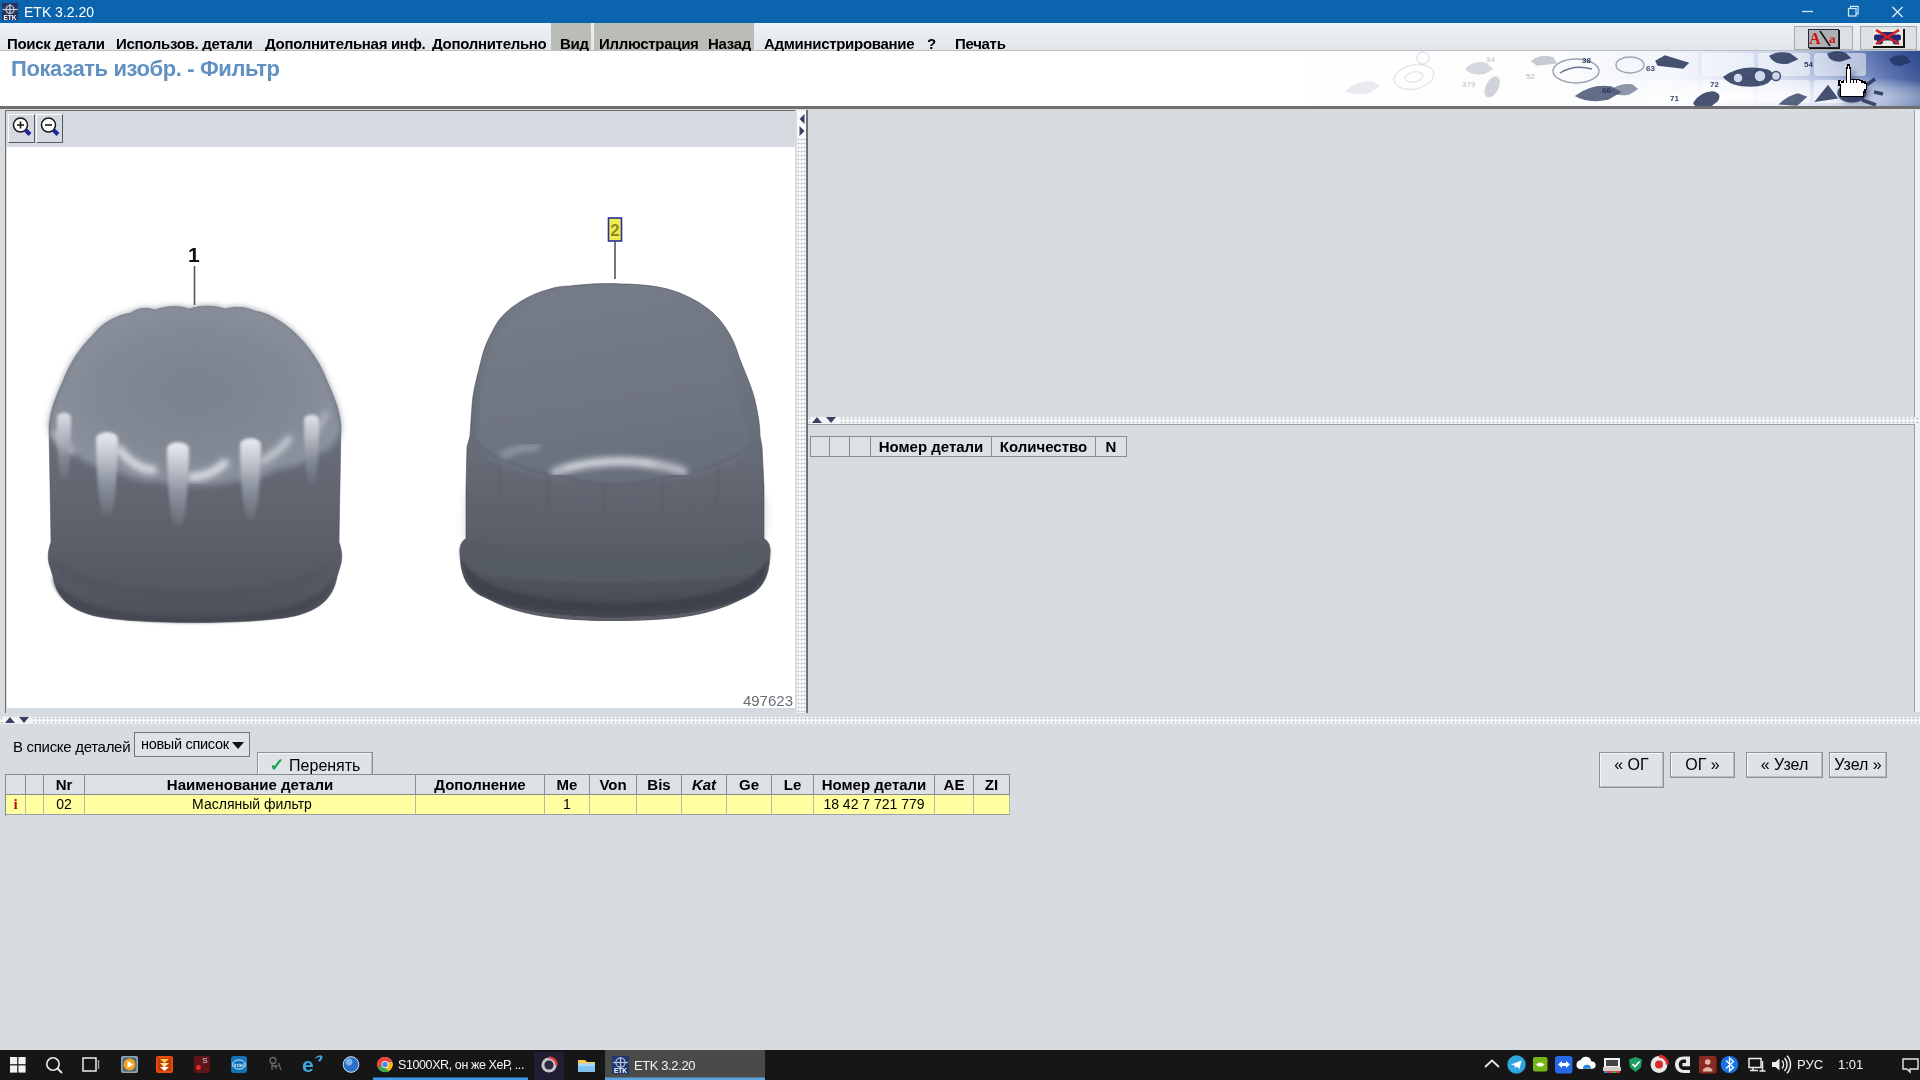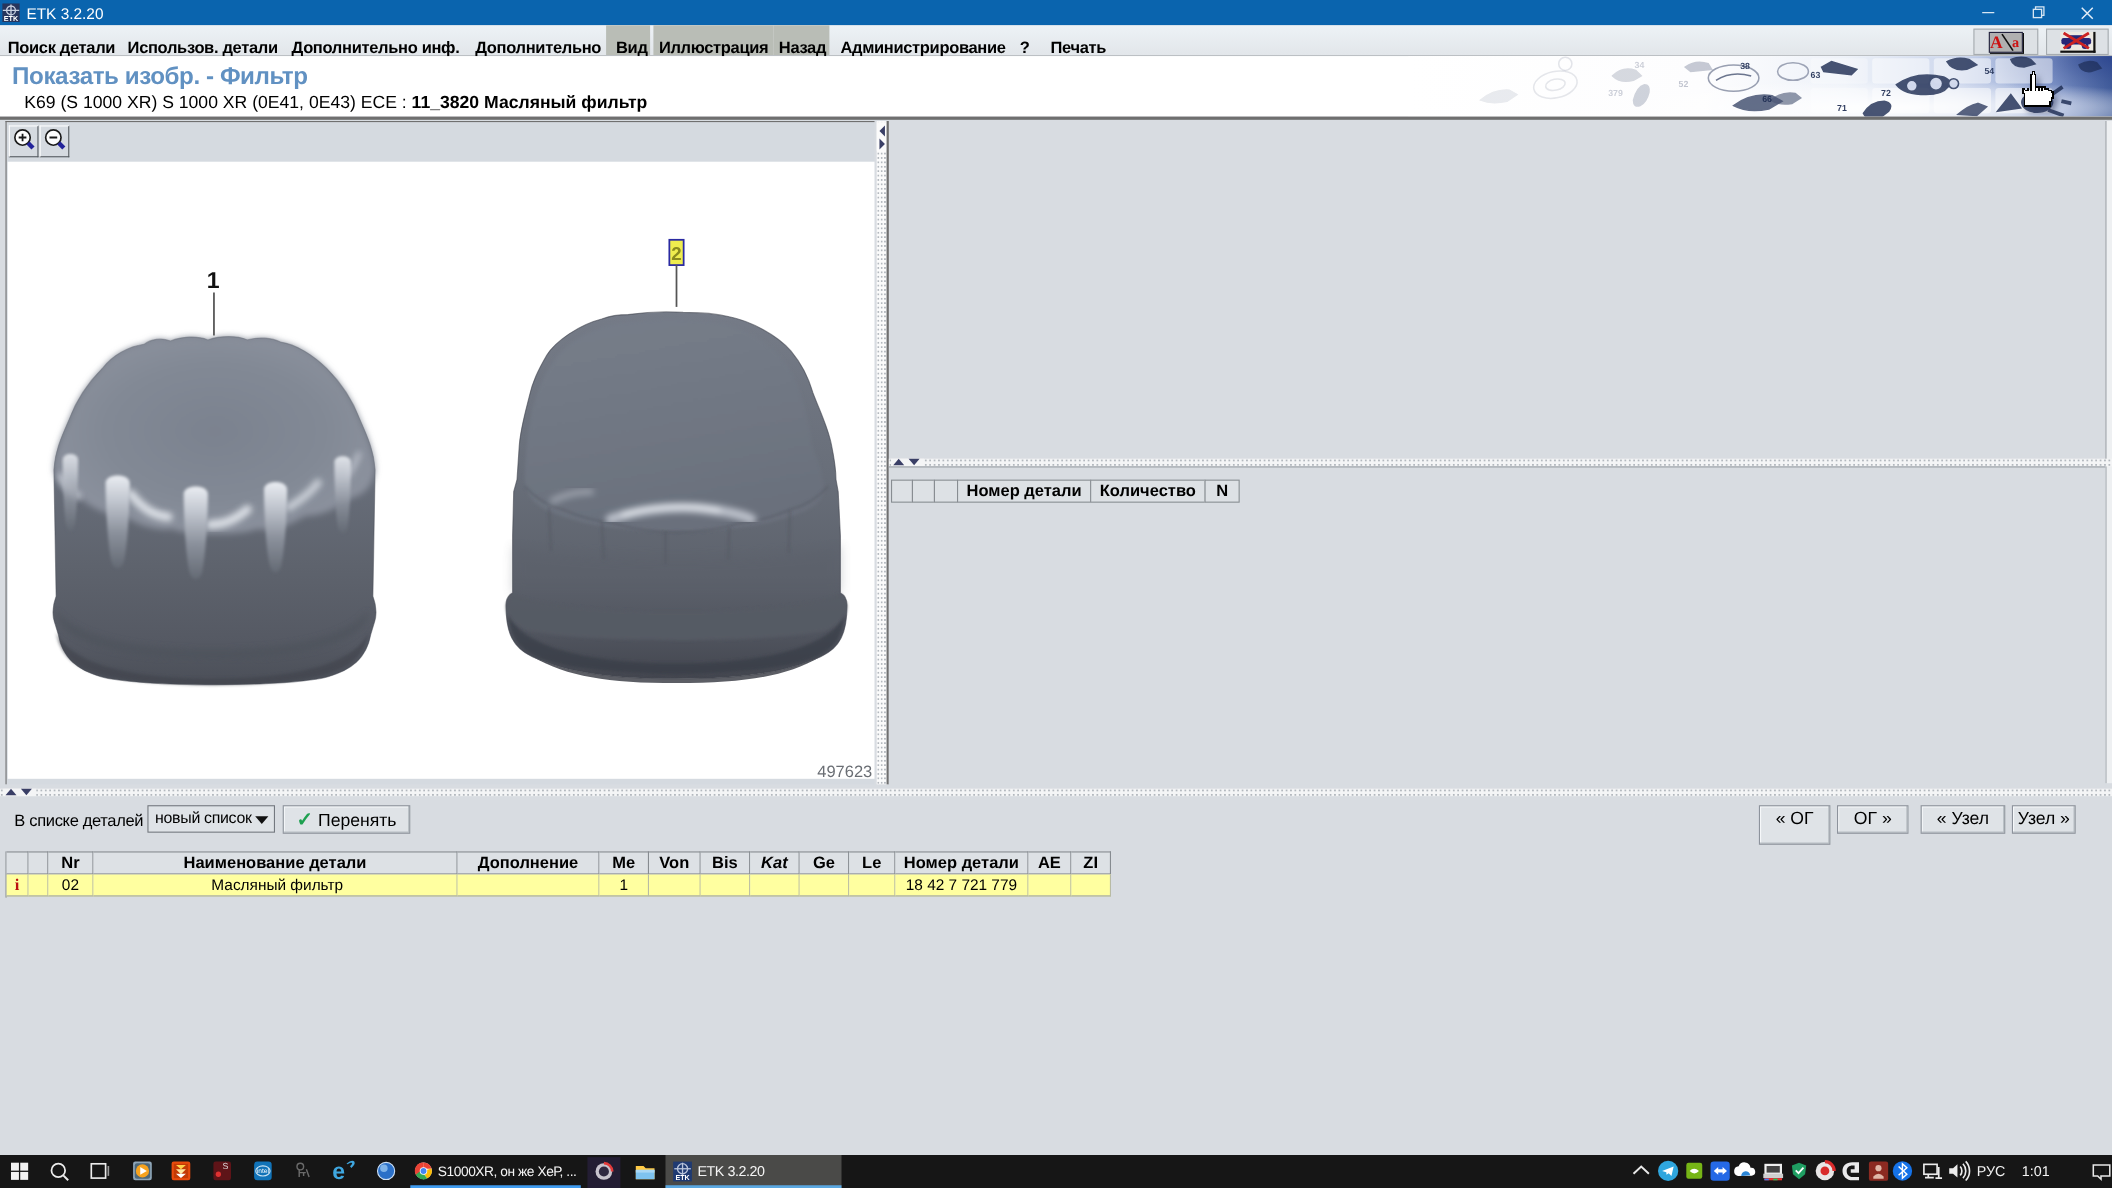--- a/index.html
+++ b/index.html
@@ -27,21 +27,21 @@
 #vline { position:absolute; left:806px; top:1px; width:2px; height:603px; background:#6f6f6f; }
 #rightstrip { position:absolute; left:1914px; top:1px; width:6px; height:602px; background:#eef0f2; border-left:1px solid #9aa0a6; }
 .hsplit { position:absolute; height:7px; background:#f4f5f6; background-image:radial-gradient(circle at 1.5px 1.5px, #b3b8be 0.75px, transparent 1.15px); background-size:4px 4px; }
 .tri-up { position:absolute; width:0; height:0; border-left:5px solid transparent; border-right:5px solid transparent; border-bottom:6px solid #3a3f66; }
 .tri-down { position:absolute; width:0; height:0; border-left:5px solid transparent; border-right:5px solid transparent; border-top:6px solid #3a3f66; }
 
 #rtable { position:absolute; left:808px; top:315px; width:1106px; height:289px; border-top:1px solid #9aa0a6; background:#d8dce1; }
 .rth { position:absolute; top:11px; height:21px; background:#dde1e5; border:1px solid #888d92; font-weight:bold; font-size:15px; text-align:center; line-height:19px; }
 
 #bottombar { position:absolute; left:0; top:615px; width:1920px; height:435px; background:#d8dce1; }
-.btnlike { position:absolute; background:#dfe3e7; border:1px solid #8d939c; box-shadow:inset -1px -1px 0 #b7bdc3, inset 1px 1px 0 #f6f8fa; font-size:16px; color:#000; text-align:center; }
+.btnlike { position:absolute; background:#dfe3e7; border:1px solid #8d939c; box-shadow:inset -1px -1px 0 #b7bdc3, inset 1px 1px 0 #f6f8fa; font-size:16px; color:#000; text-align:center;margin-top:20px; }
 .bth { position:absolute; top:0; height:21px; background:#dde1e5; border-top:1px solid #868b90; border-right:1px solid #868b90; border-bottom:1px solid #868b90; font-weight:bold; font-size:15px; text-align:center; line-height:20px; }
 .btd { position:absolute; top:21px; height:20px; background:#ffffa0; border-right:1px solid #b8bba4; border-bottom:1px solid #9aa0a6; font-size:14px; line-height:19px; }
 
 #taskbar { position:absolute; left:0; top:1050px; width:1920px; height:30px; background:#161616; }
 </style>
 </head>
 <body>
 
 <div id="titlebar">
   <svg style="position:absolute;left:2px;top:3px;" width="16" height="17" viewBox="0 0 16 17">
@@ -63,21 +63,21 @@
         <path d="M17.5 7 L27.5 17 M27.5 7 L17.5 17" stroke="#e4eef8" stroke-width="1.3"></path>
       </svg></div>
 </div>
 
 <div id="menubar">
   <div class="mhl" style="left:551px; width:40px;"></div>
   <div class="mhl" style="left:594px; width:109px;"></div>
   <div class="mhl" style="left:703px; width:51px;"></div>
   <div class="mi" style="left:7px;">Поиск детали</div>
   <div class="mi" style="left:116px;">Использов. детали</div>
-  <div class="mi" style="left:265px;">Дополнительно инф.</div>
+  <div class="mi" style="left:265px;">Дополнительная инф.</div>
   <div class="mi" style="left:432px;">Дополнительно</div>
   <div class="mi" style="left:560px;">Вид</div>
   <div class="mi" style="left:599px;">Иллюстрация</div>
   <div class="mi" style="left:708px;">Назад</div>
   <div class="mi" style="left:764px;">Администрирование</div>
   <div class="mi" style="left:927px;">?</div>
   <div class="mi" style="left:955px;">Печать</div>
   <div style="position:absolute; left:1794px; top:3px; width:59px; height:24px; border:1px solid #a6abb0; background:#dde1e5;">
     <div style="position:absolute; left:13px; top:2px; width:31px; height:19px; background:#b0b0b0; border:1px solid #23233f; box-shadow:1px 1px 0 #111;">
       <svg width="29" height="17">
@@ -183,21 +183,20 @@
   </svg>
   <svg style="position:absolute; left:1837px; top:11px; filter:drop-shadow(3px 5px 3px rgba(40,50,90,0.55));" width="33" height="36" viewBox="0 0 23 24">
     <g shape-rendering="crispEdges">
       <path d="M2 24 L2 16 L1 16 L1 12 L3 12 L3 13 L4 13 L4 12 L5 12 L5 13 L6 13 L6 3 L7 3 L7 1 L9 1 L9 3 L10 3 L10 11 L16 11 L16 12 L18 12 L18 13 L20 13 L20 14 L21 14 L21 19 L20 19 L20 21 L19 21 L19 24 Z" fill="#000"></path>
       <path d="M3 23 L3 15 L2 15 L2 13 L3 13 L3 14 L5 14 L5 13 L6 13 L6 14 L7 14 L7 4 L8 4 L8 2 L8.5 2 L8.5 4 L9 4 L9 12 L15 12 L15 13 L17 13 L17 14 L19 14 L19 15 L20 15 L20 18 L19 18 L19 20 L18 20 L18 23 Z" fill="#fff"></path>
       <path d="M9 12 L9 14 L10 14 L10 12 Z M11 12 L11 14 L12 14 L12 12 Z M13 12 L13 14 L14 14 L14 12 Z" fill="#000"></path>
       <path d="M9 14 L9 16 L10 16 L10 14 Z M11 14 L11 16 L12 16 L12 14 Z M13 14 L13 16 L14 16 L14 14 Z M15 13 L15 15 L16 15 L16 13 Z" fill="#fff"></path>
     </g>
   </svg>
   <div class="h1">Показать изобр. - Фильтр</div>
-  <div class="h2">K69 (S 1000 XR) S 1000 XR (0E41, 0E43) ECE : <b>11_3820 Масляный фильтр</b></div>
 </div>
 <div id="headershadow"></div>
 
 <div id="content">
   <div id="illpanel">
     <div class="zoombtn" style="left:2px;">
       <svg width="25" height="27">
           <circle cx="11.5" cy="10" r="7" fill="#fdfdfd" stroke="#1a1a1a" stroke-width="1.5"></circle>
           <line x1="8" y1="10" x2="15" y2="10" stroke="#1a1a1a" stroke-width="1.6"></line>
           <line x1="11.5" y1="6.5" x2="11.5" y2="13.5" stroke="#1a1a1a" stroke-width="1.6"></line>

